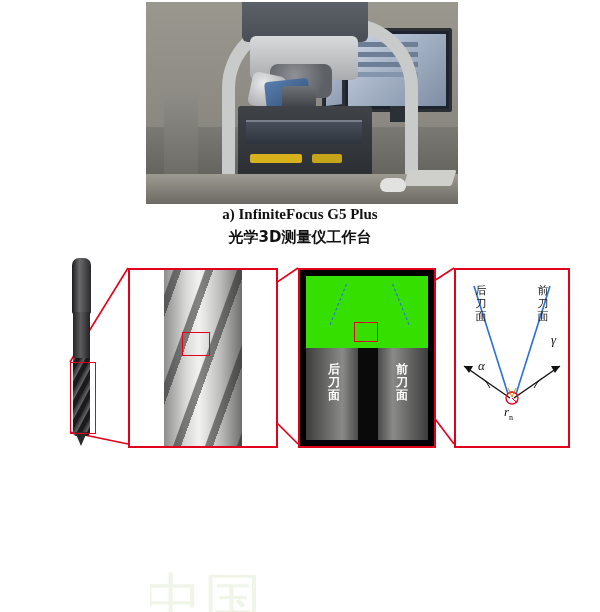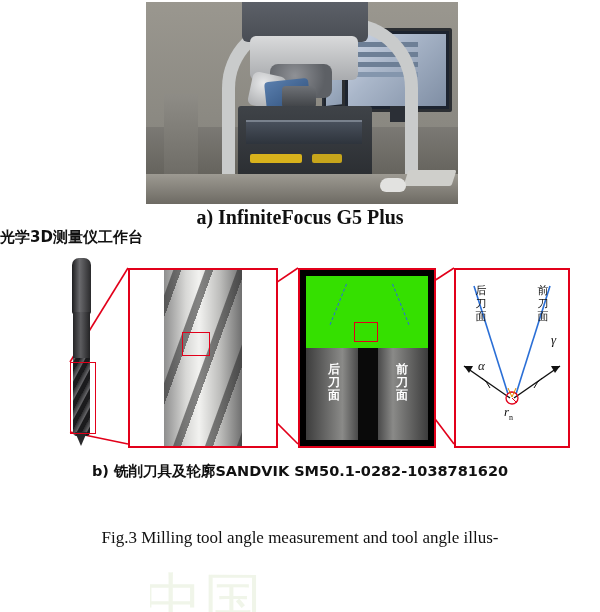--- a/index.html
+++ b/index.html
@@ -197,26 +197,27 @@
     transform: rotate(12deg);
   }
 
   
   .cap-a {
     position: absolute;
     left: 0; top: 206px;
     width: 600px;
     text-align: center;
     font-weight: bold;
-    font-size: 20px;
+    font-size: 15px;
   }
   .cap-a2 {
     position: absolute;
     left: 0; top: 228px;
     width: 600px;
+    text-align: center;
     font-weight: bold;
     font-size: 15px;
     font-family: "DejaVu Sans", sans-serif;
   }
 
   
   .panelb {
     position: absolute;
     left: 40px;
     top: 258px;
@@ -549,19 +550,17 @@
       </svg>
 
       <div class="b3txt" style="left:14px; top:14px; width:22px;">后<br>刀<br>面</div>
       <div class="b3txt" style="right:14px; top:14px; width:22px;">前<br>刀<br>面</div>
       <div class="b3sym" style="left:22px; top:88px;">α</div>
       <div class="b3sym" style="right:12px; top:62px;">γ</div>
       <div class="b3sym" style="left:48px; top:134px;">r<sub style="font-size:8px;font-style:normal;">n</sub></div>
     </div>
   </div>
 
-  <div class="cap-b">b) 铣削刀具及轮廓SANDVIK SM50.1-0282-1038781620</div>
-  <div class="cap-fig-en">Fig.3    Milling tool angle measurement and tool angle illus-</div>
 
   <div class="wm">
     <span>中国知网</span>
   </div>
 </div>
 
 </body></html>

